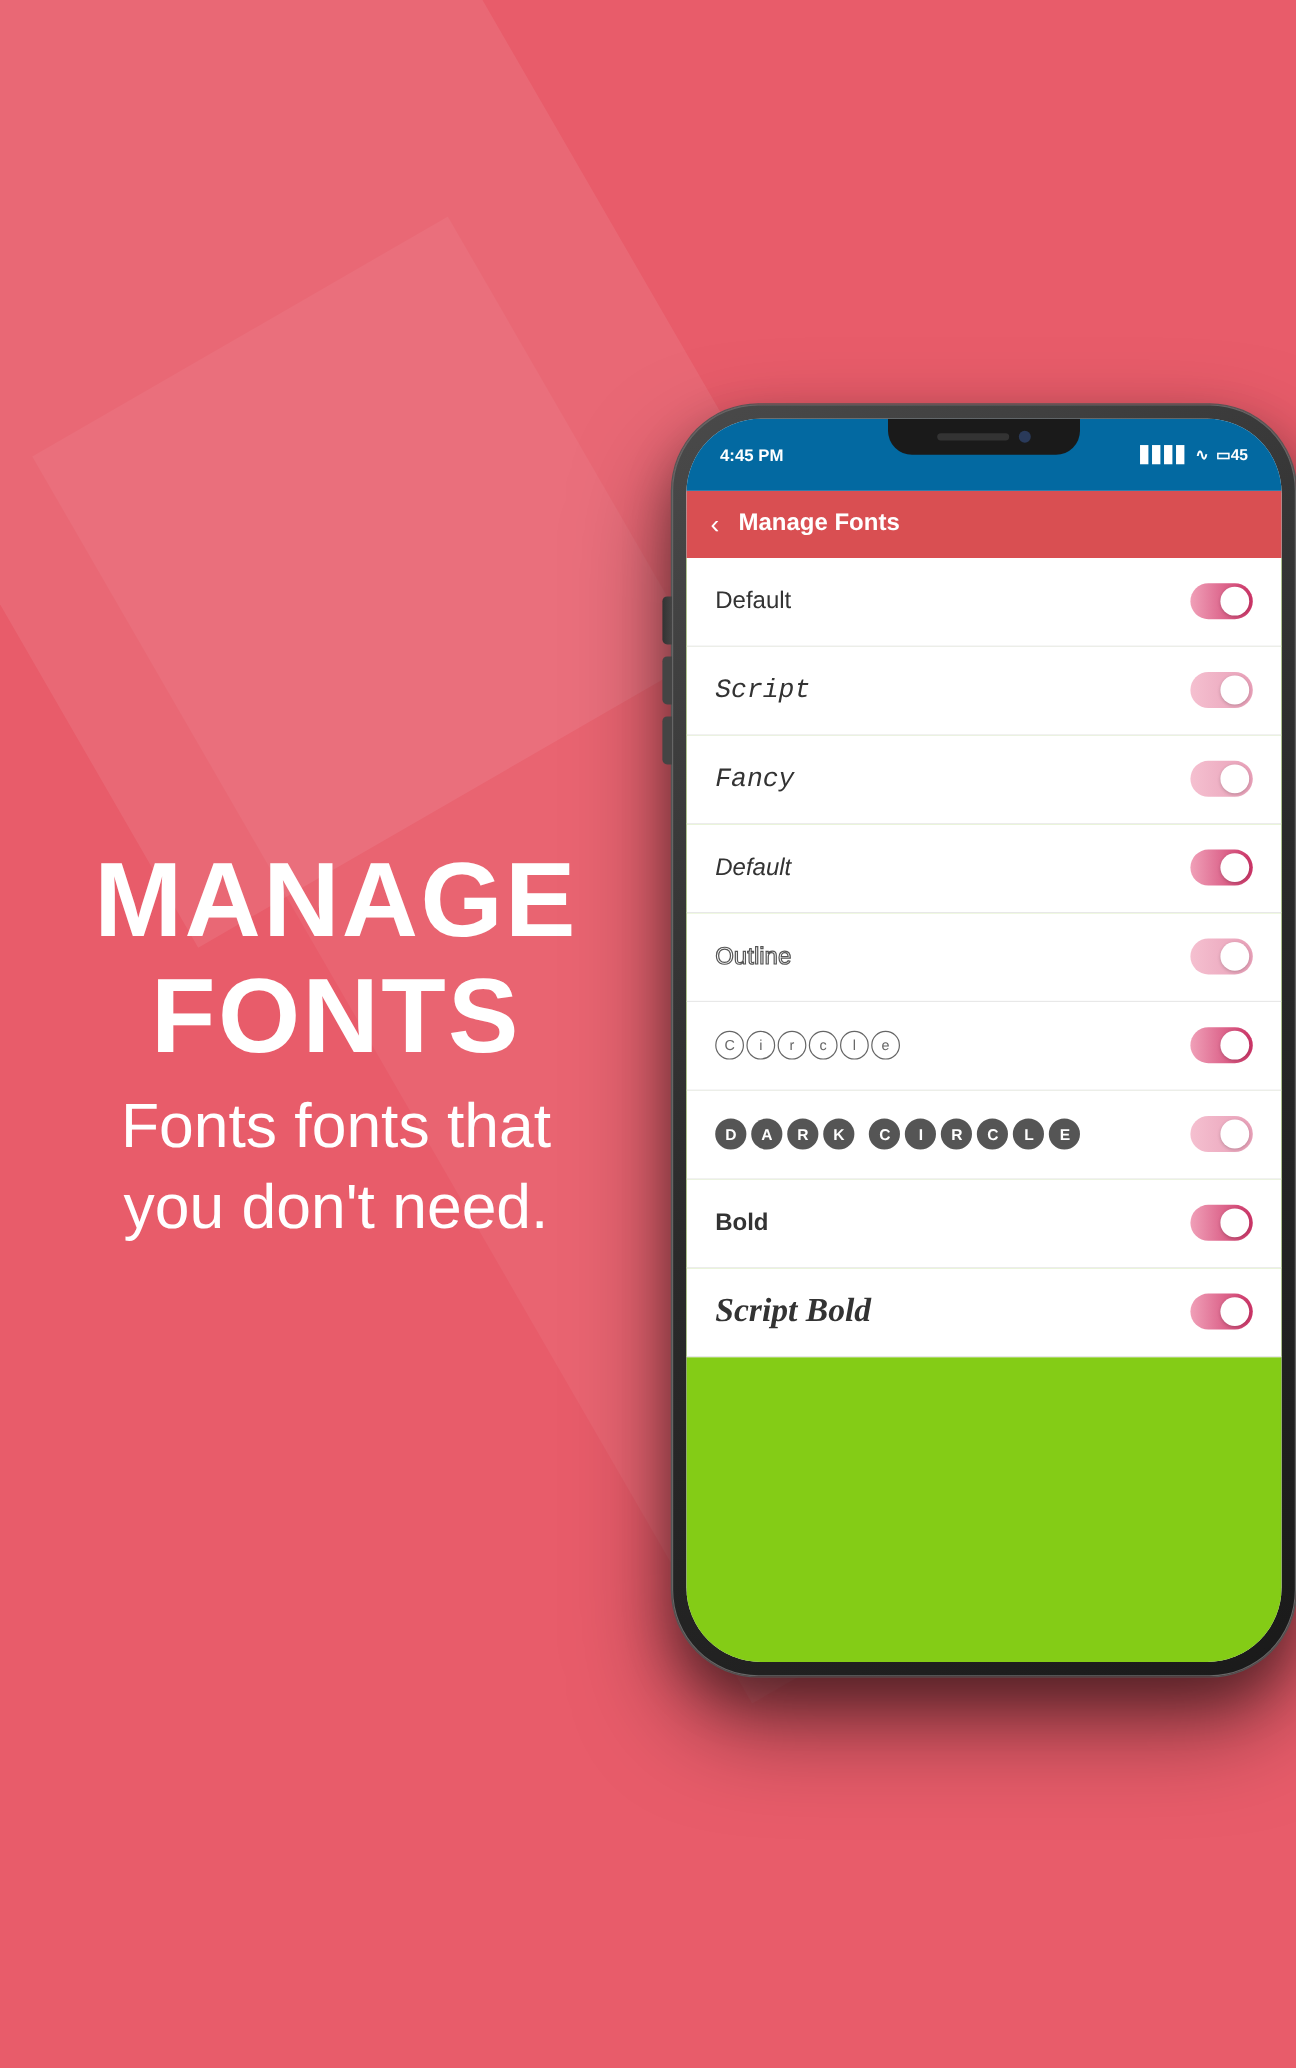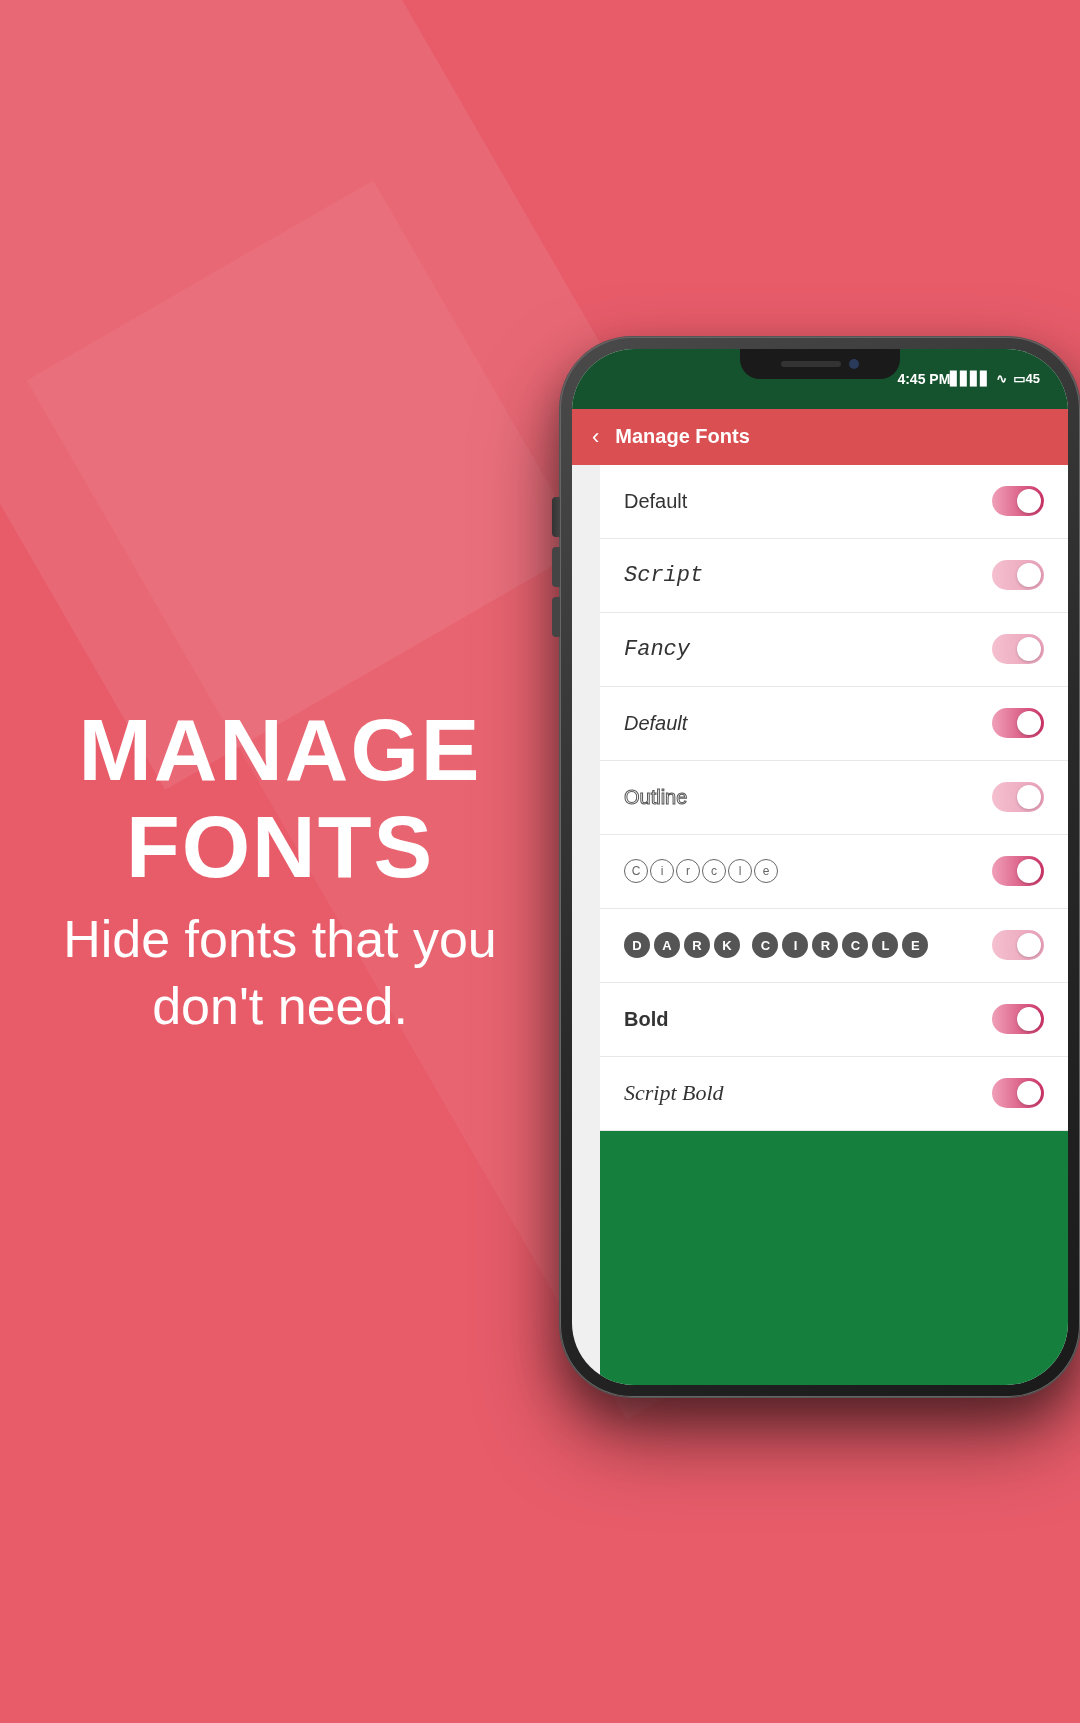--- a/index.html
+++ b/index.html
@@ -117,25 +117,25 @@
       width: 100%;
       height: 100%;
       background: #f0f0f0;
       border-radius: 62px;
       overflow: hidden;
       position: relative;
     }
 
     
     .status-bar {
-      background: #14532d;
+      background: #0369a1;
       height: 60px;
       display: flex;
       align-items: center;
-      justify-content: flex-end;
+      justify-content: space-between;
       padding: 0 28px;
       color: white;
       font-size: 14px;
       font-weight: 600;
       position: relative;
     }
 
     
     .notch {
       position: absolute;
@@ -191,24 +191,23 @@
     }
 
     .app-header-title {
       color: white;
       font-size: 20px;
       font-weight: 600;
     }
 
     
     .font-list {
-      background: #15803d;
+      background: #84cc16;
       flex: 1;
       overflow: hidden;
-      margin-left: 28px;
     }
 
     .font-item {
       display: flex;
       align-items: center;
       justify-content: space-between;
       padding: 0 24px;
       height: 74px;
       border-bottom: 1px solid #e8e8e8;
       background: white;
@@ -245,21 +244,21 @@
       background: linear-gradient(to right, #f5c0d0, #e8a0b8);
     }
 
     
     .font-script { font-family: Liberation Mono, monospace; font-style: italic; font-size: 22px; }
     .font-italic { font-style: italic; }
     .font-outline { -webkit-text-stroke: 1px #555; color: transparent; font-size: 20px; }
     .font-bold { font-weight: 800; }
     .font-bold-italic { font-weight: 800; font-style: italic; }
     .font-typewriter { font-family: 'Courier New', monospace; }
-    .font-script-bold { font-family: cursive; font-style: italic; font-weight: 400; font-size: 22px; }
+    .font-script-bold { font-family: cursive; font-style: italic; font-weight: 700; font-size: 28px; }
 
     .font-dark-circle {
       display: flex;
       gap: 4px;
     }
 
     .dark-circle-char {
       display: inline-flex;
       align-items: center;
       justify-content: center;
@@ -297,21 +296,21 @@
   </style>
 </head>
 <body>
 
 <div class="page-content">
 
   <div class="bg-stripes"></div>
 
   <div class="header-section">
     <div class="main-title">MANAGE FONTS</div>
-    <div class="sub-title">Hide fonts that you don't need.</div>
+    <div class="sub-title">Fonts fonts that you don't need.</div>
   </div>
 
   <div class="phone-wrapper">
     <div class="phone-outer">
       <div class="phone-inner">
 
         <div class="notch">
           <div class="notch-speaker"></div>
           <div class="notch-camera"></div>
         </div>

